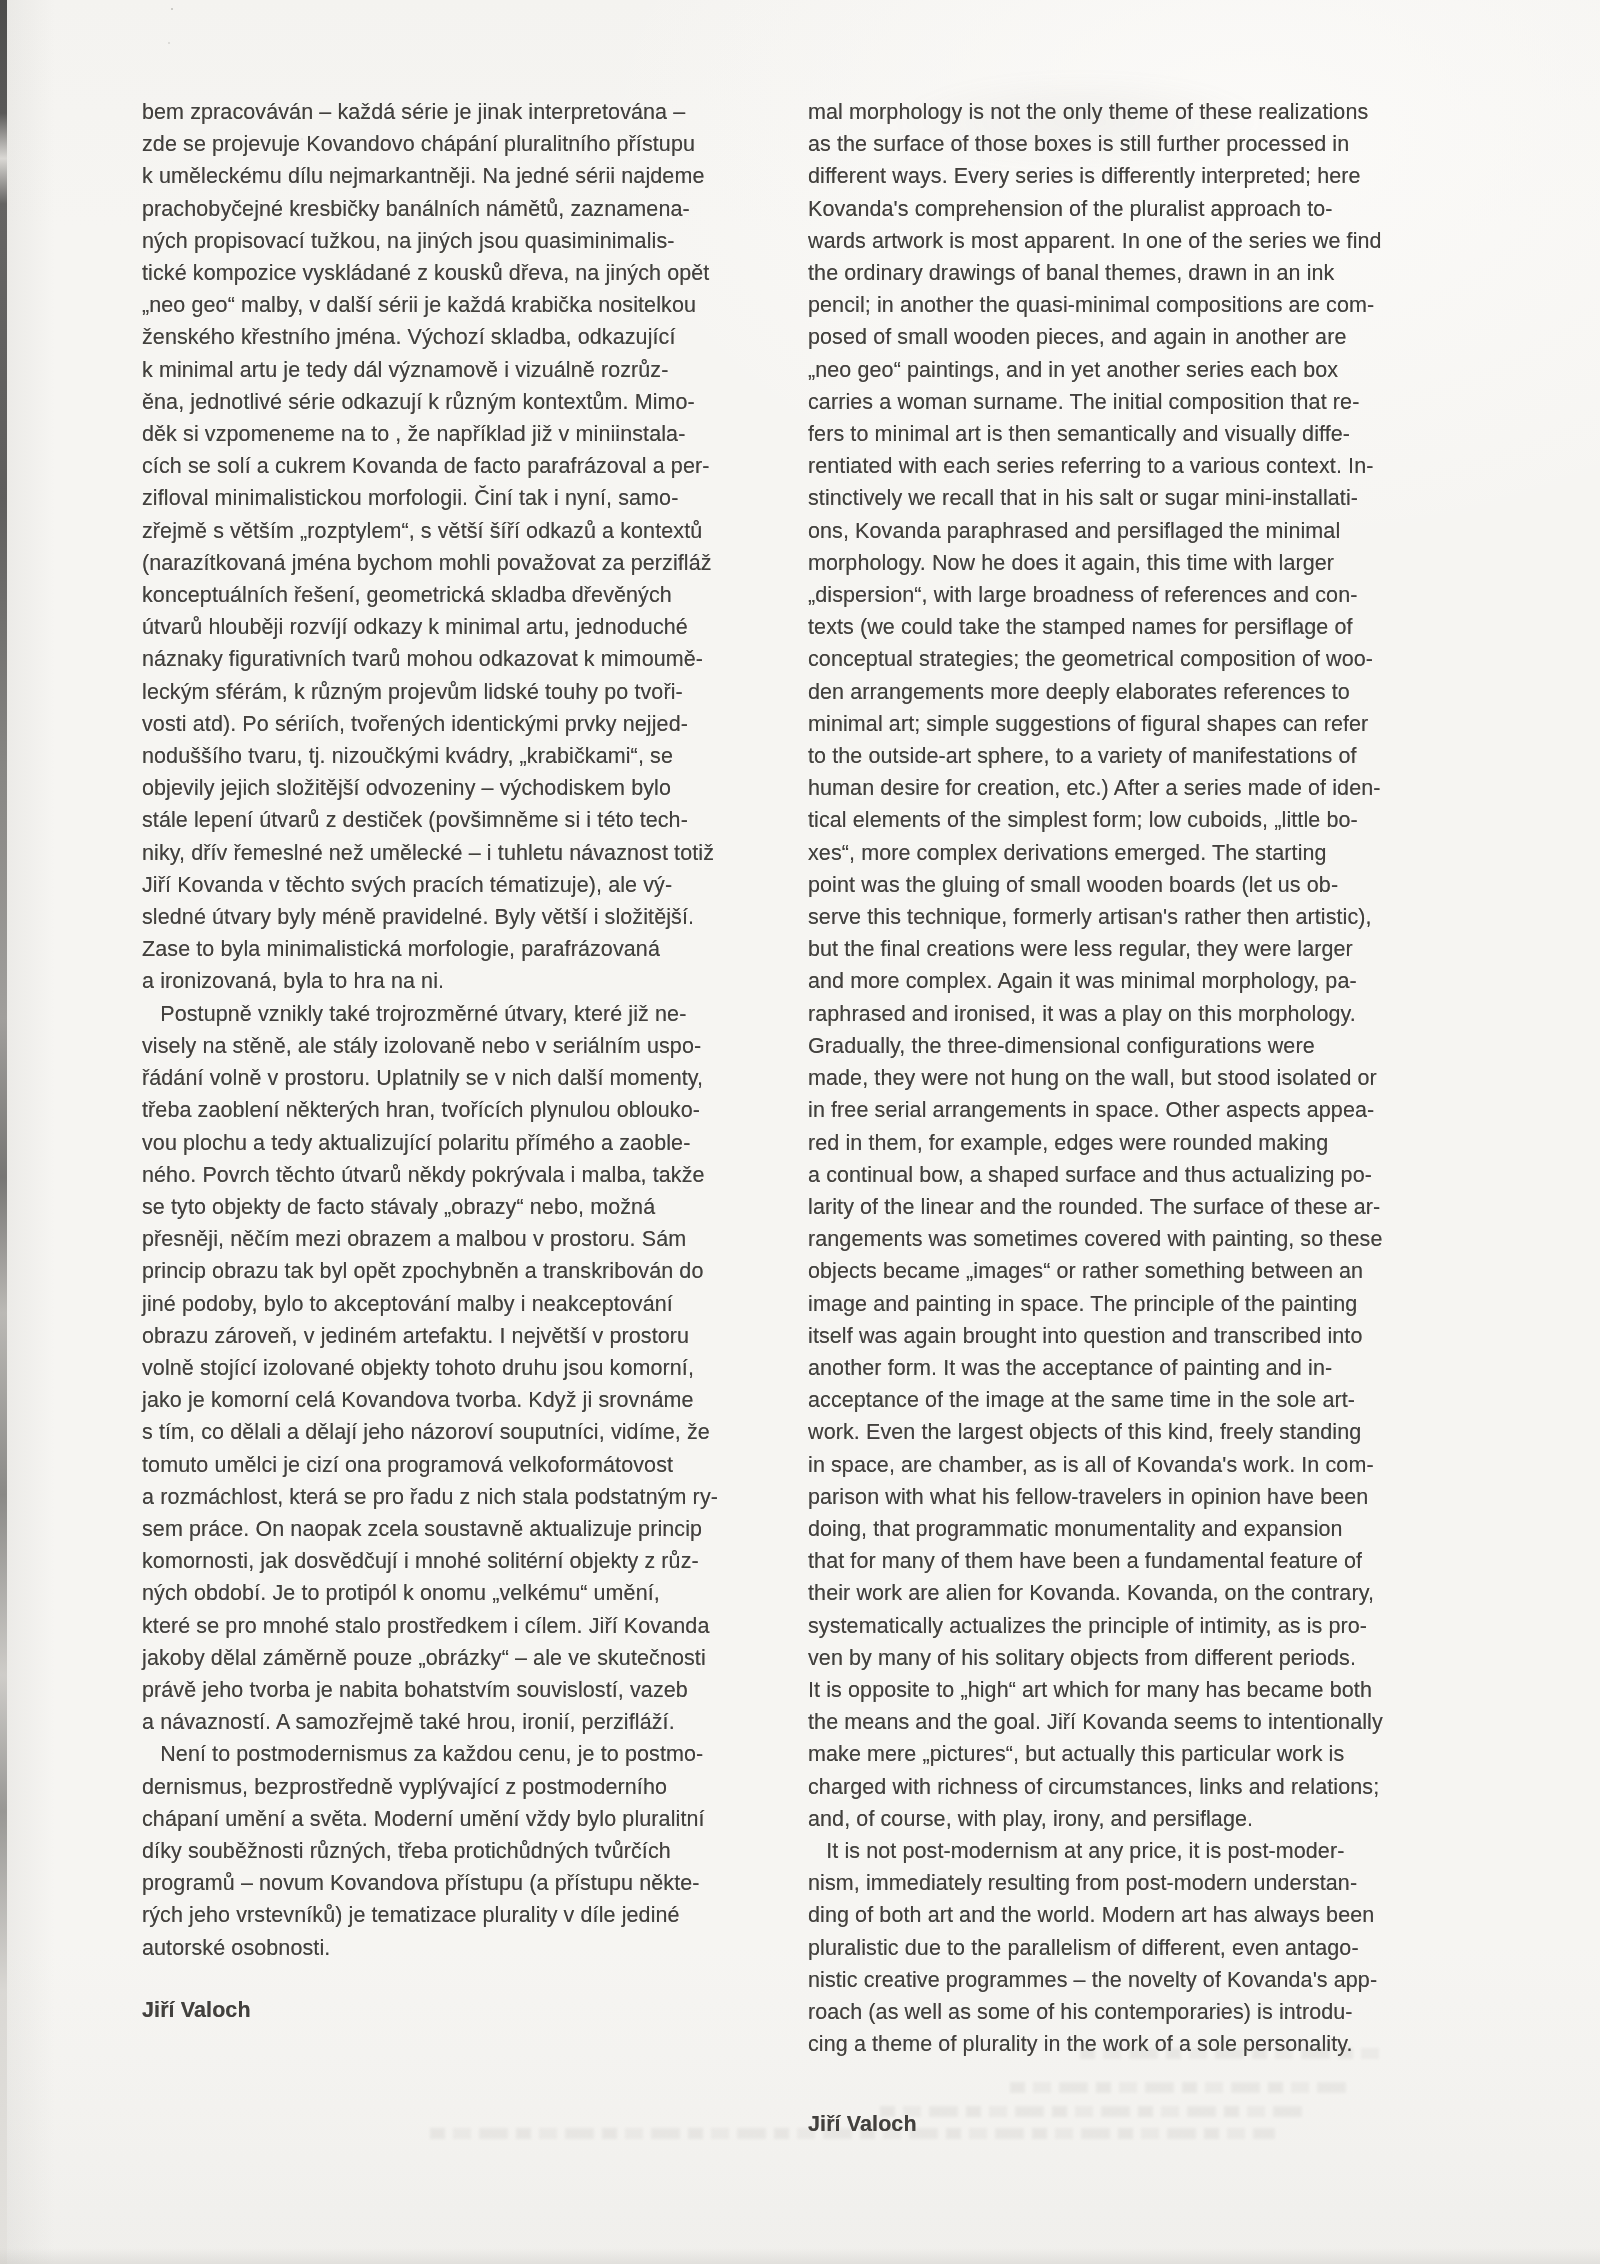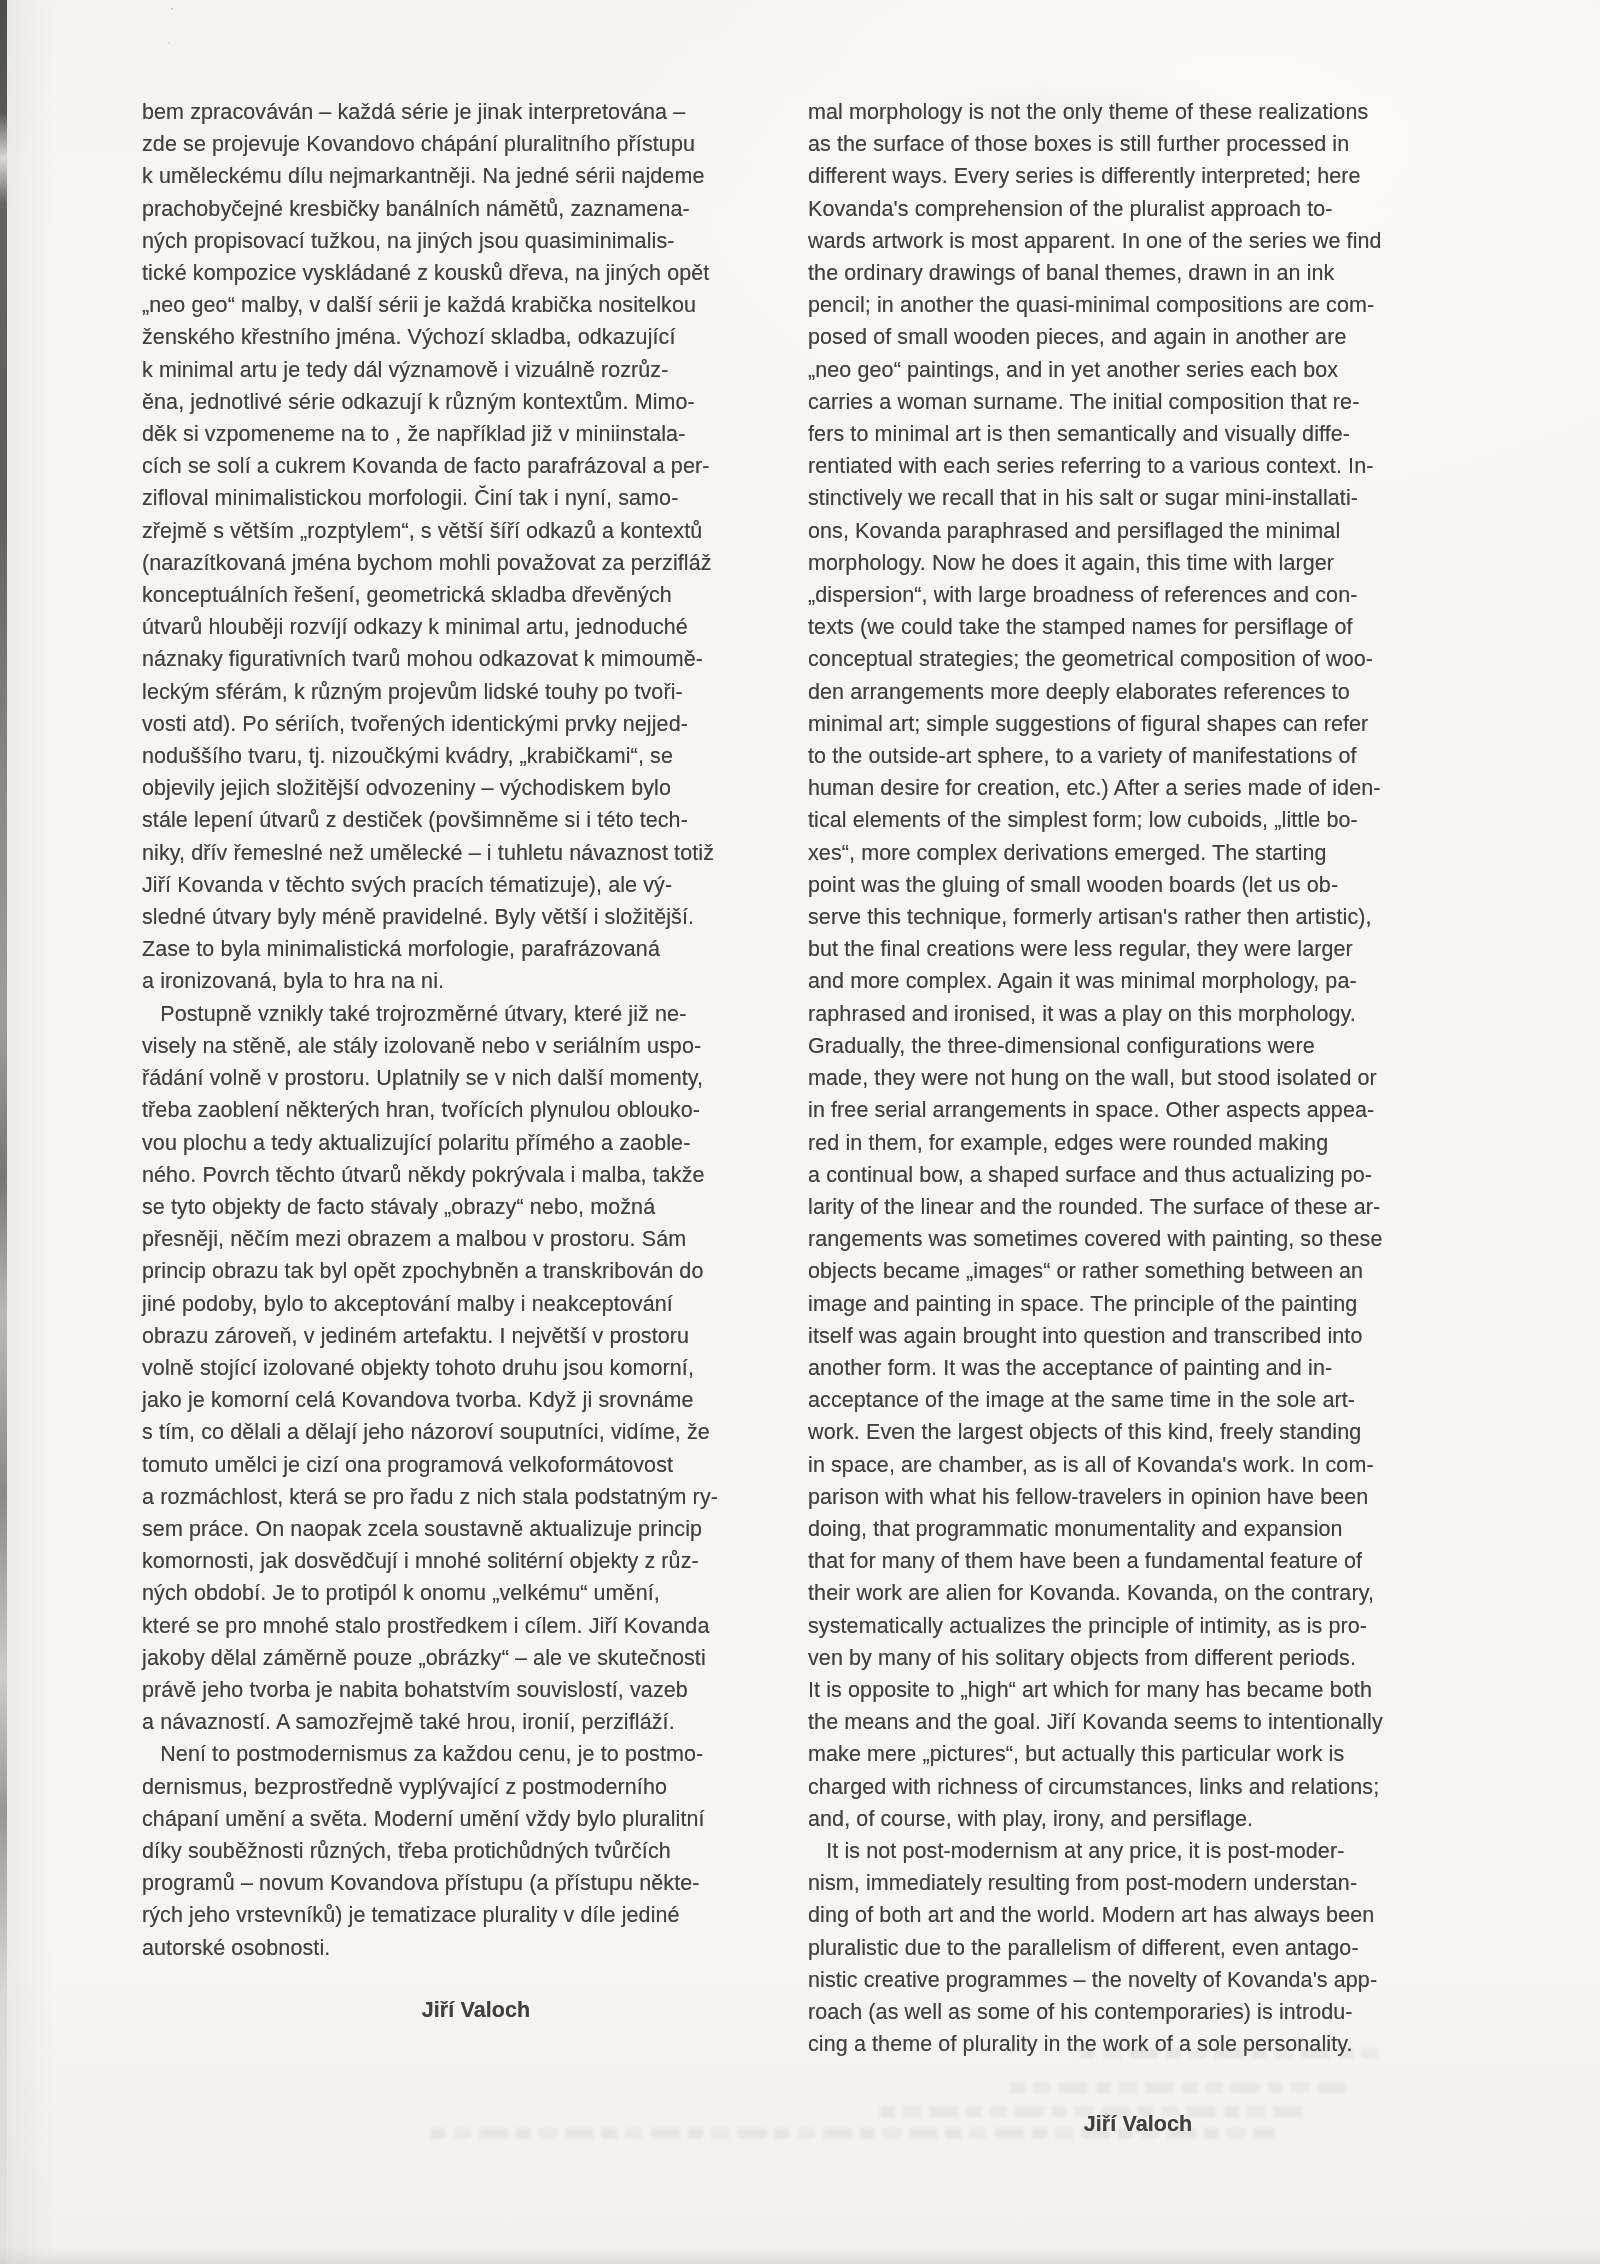--- a/index.html
+++ b/index.html
@@ -42,21 +42,21 @@
     line-height: 32.2px;
     letter-spacing: 0.1px;
     text-shadow: 0 0 0.4px rgba(62,60,57,.55);
   }
   .body-text {
     white-space: pre;      
   }
   .col-czech  { left: 142px; width: 668px; }
   .col-english{ left: 808px; width: 660px; }
   .signature {
-    text-align: center;
+    text-align: left;
     font-weight: 700;
     font-size: 21.5px;
   }
   .col-czech  .signature { margin-top: 30px; }
   .col-english .signature { margin-top: 48px; }
 
   
   .ghost-line {
     position: absolute;
     height: 11px;

